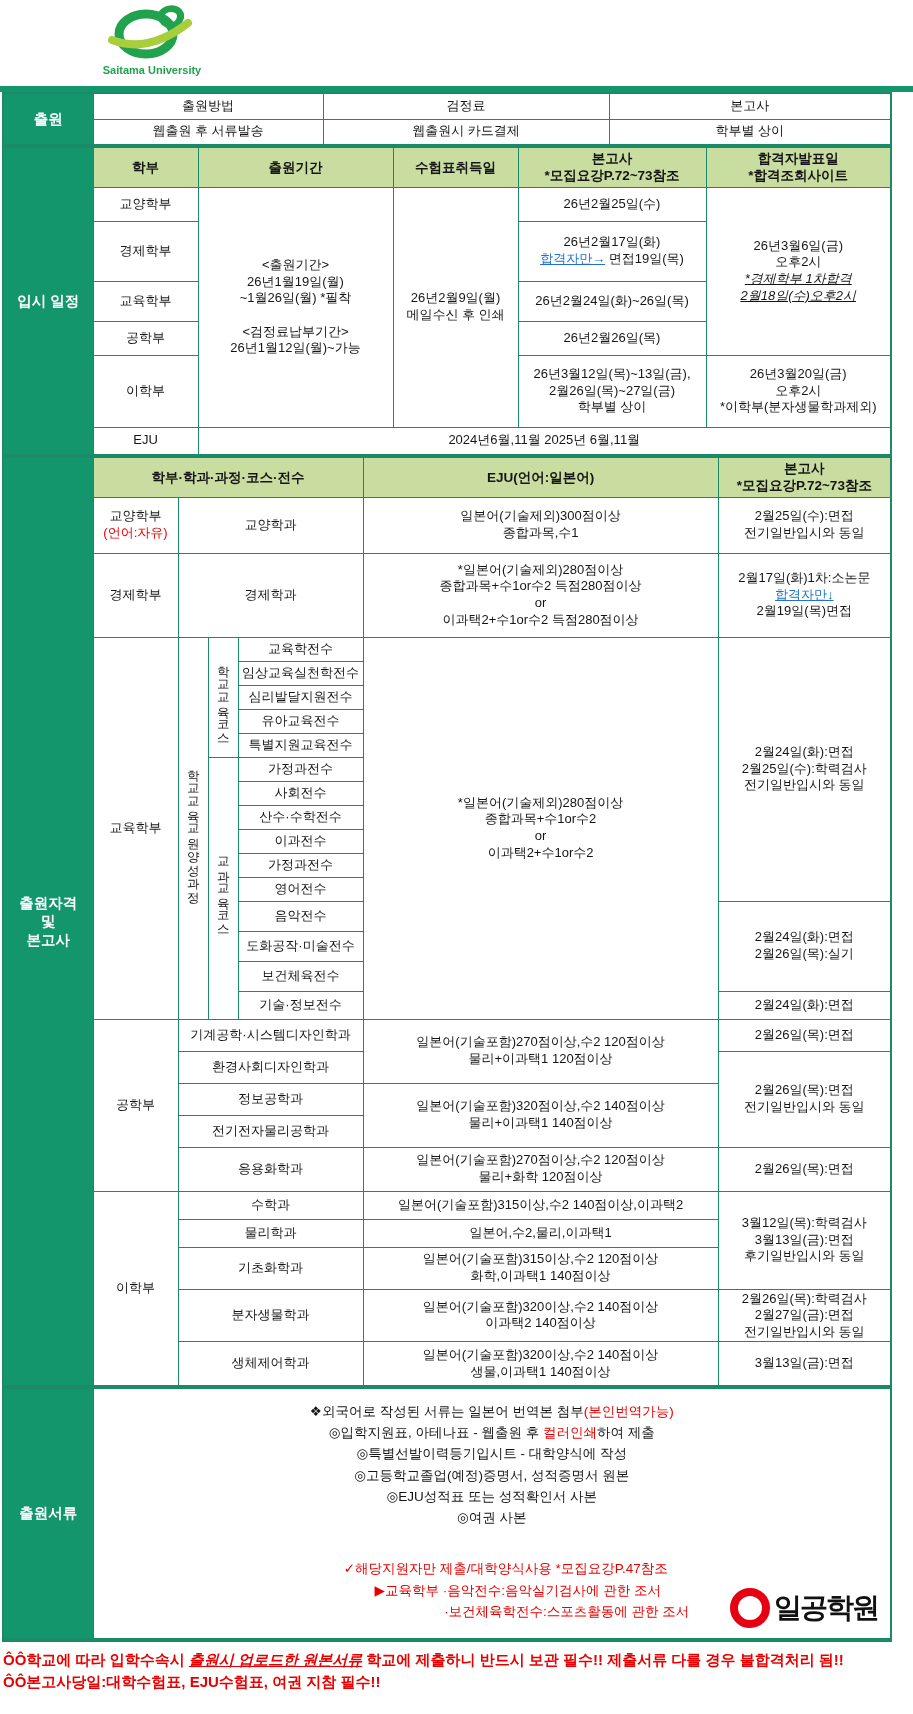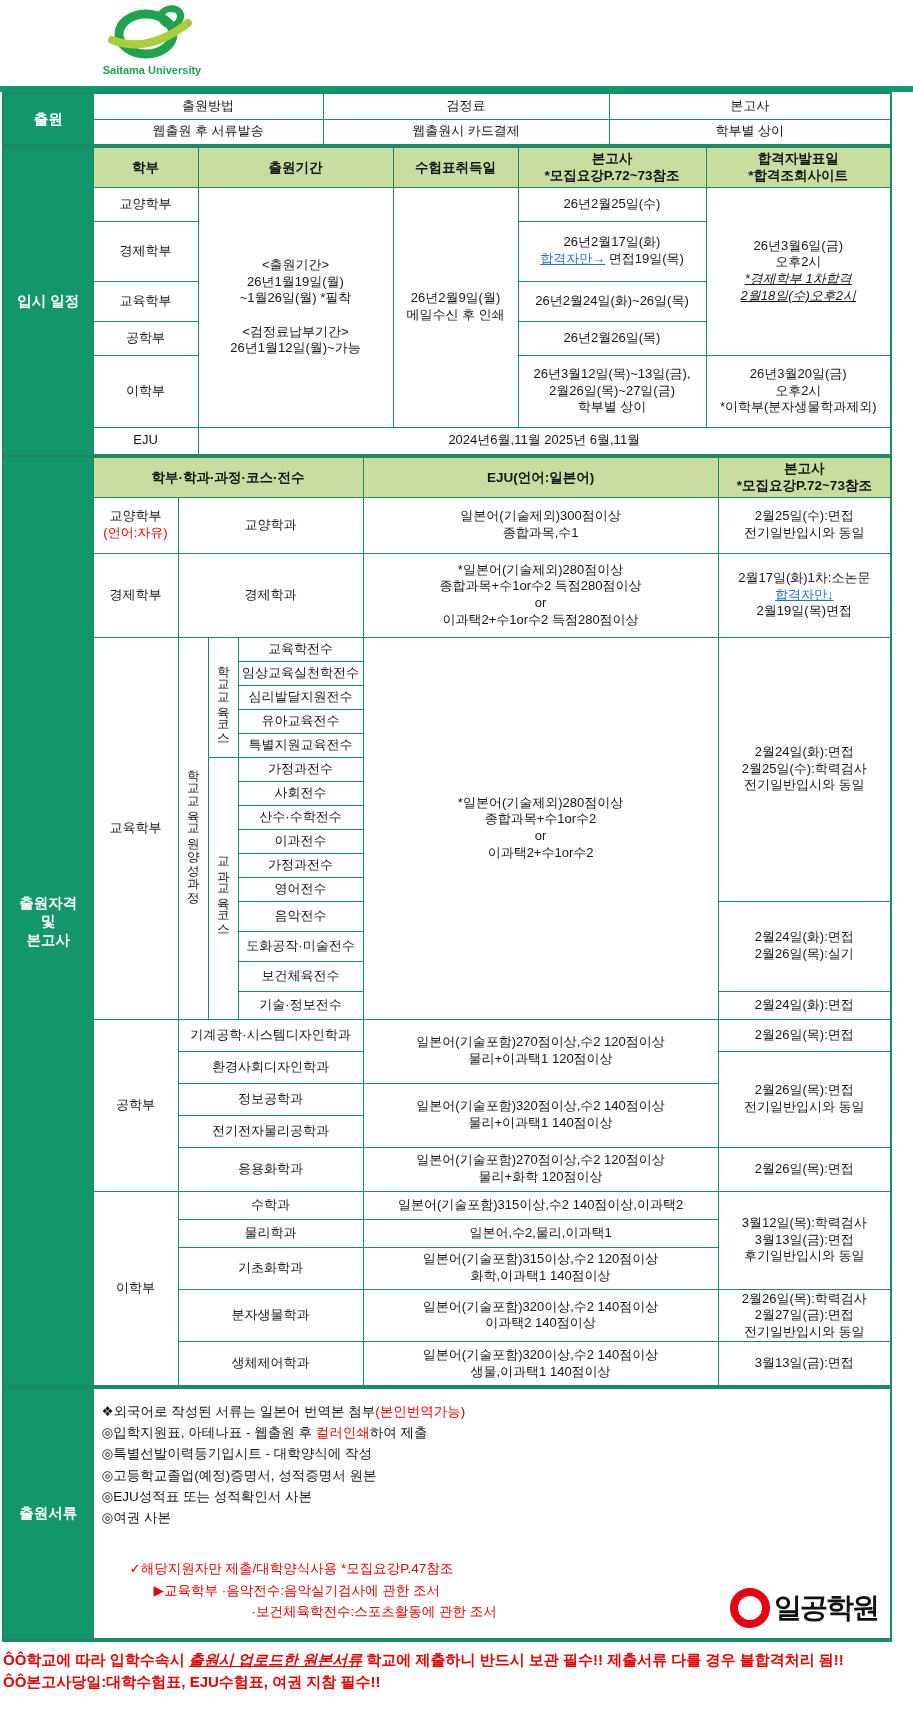--- a/index.html
+++ b/index.html
@@ -27,21 +27,21 @@
   table{border:2.5px solid var(--bd);}
   td{border:1.5px solid var(--bd);text-align:center;vertical-align:middle;font-size:13px;padding:1px 2px;line-height:1.28;overflow:hidden;}
   .glabel{background:var(--green);color:#fff;font-weight:bold;font-size:14.5px;}
   .hcell{background:var(--lt);font-weight:bold;font-size:13.5px;}
   .pre{white-space:pre-line;}
   .blue{color:var(--blue);text-decoration:underline;}
   .redtx{color:var(--red);}
   .u{text-decoration:underline;font-style:italic;}
   .leftal{text-align:center;}
   .vt{writing-mode:vertical-rl;text-orientation:upright;margin:0 auto;letter-spacing:1px;font-size:12.5px;line-height:1;}
-  .docs-cell{text-align:left;vertical-align:top;padding:10px 8px 8px 8px;font-size:13.5px;position:relative;}
+  .docs-cell{text-align:center;vertical-align:top;padding:10px 8px 8px 8px;font-size:13.5px;position:relative;}
   .doc-line{margin:4px 0;}
   .doc-gap{height:26px;}
   .ind1{margin-left:28px;}
   .ind2{margin-left:52px;}
   .ind3{margin-left:150px;}
   .brand{position:absolute;right:12px;bottom:10px;display:flex;align-items:center;gap:4px;}
   .brand-ring{width:24px;height:24px;border:8px solid var(--brand-red);border-radius:50%;}
   .brand-text{font-size:28px;font-weight:900;letter-spacing:-2px;color:#111;}
   .footer{color:var(--red);font-weight:bold;font-size:15px;margin:7px 0 0 3px;line-height:1.5;}
 </style>

